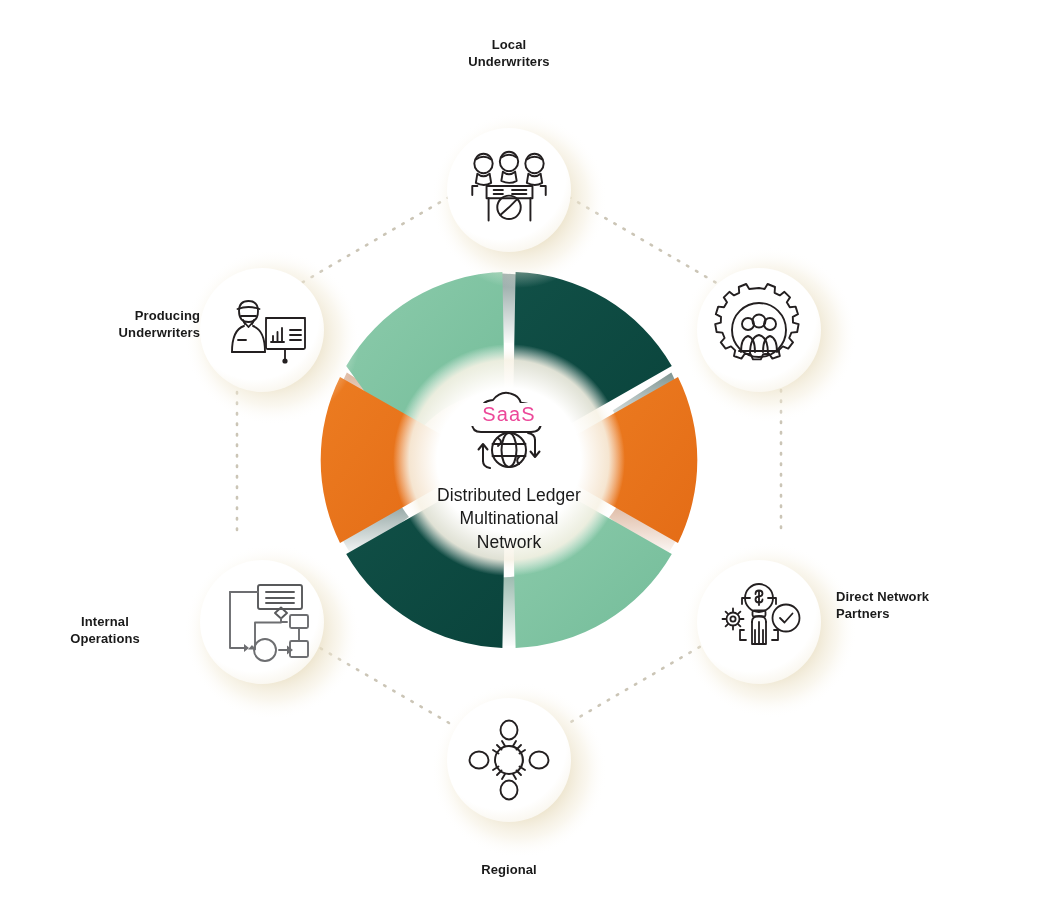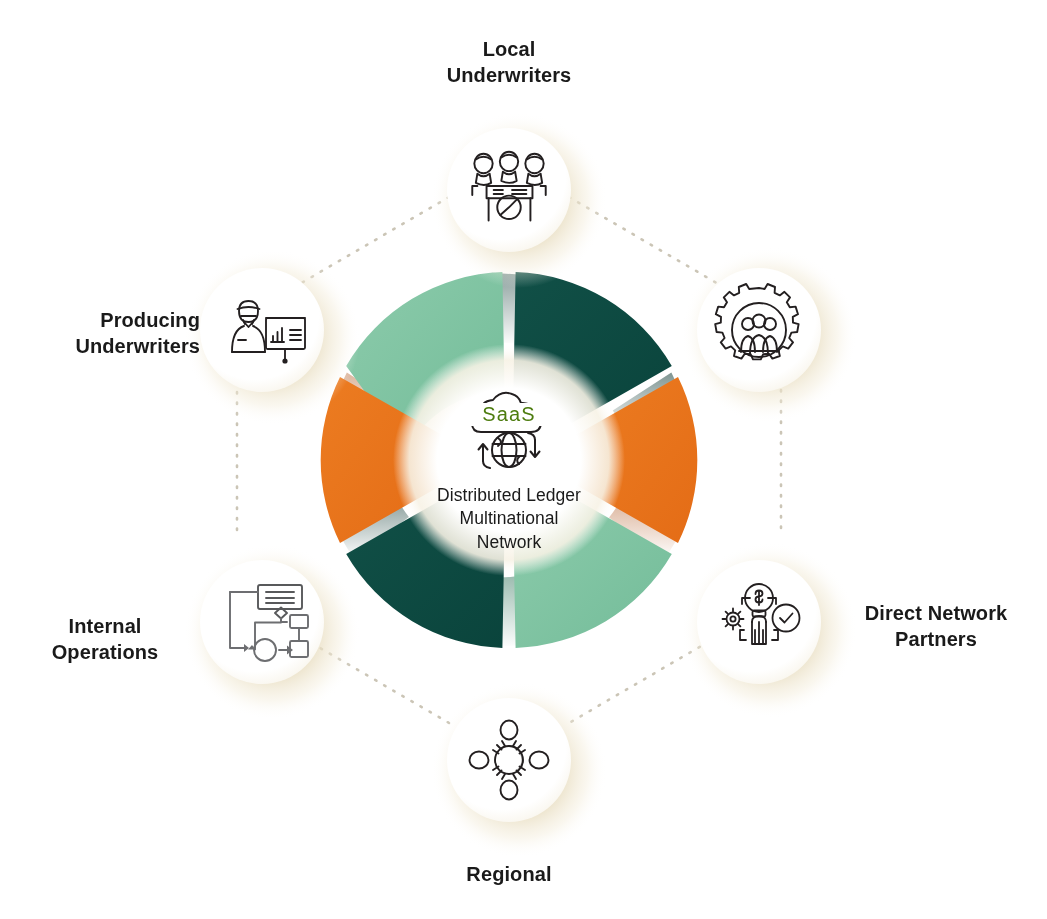--- a/index.html
+++ b/index.html
@@ -24,21 +24,21 @@
   svg.canvas {
     position: absolute;
     left: 0; top: 0;
     width: 1047px;
     height: 919px;
     display: block;
   }
   .node-label {
     position: absolute;
     font-family: "Liberation Sans", sans-serif;
-    font-size: 20px;
+    font-size: 13px;
     font-weight: 700;
     color: #1a1a1a;
     line-height: 1.32;
     letter-spacing: 0.1px;
     white-space: pre-line;
     text-align: center;
     pointer-events: none;
   }
   .center-text {
     position: absolute;
@@ -49,21 +49,21 @@
     font-family: "Liberation Sans", sans-serif;
     font-size: 17.5px;
     font-weight: 400;
     color: #1a1a1a;
     line-height: 1.33;
     white-space: pre-line;
     letter-spacing: 0.05px;
   }
   .lbl-local      { left: 389px; top: 36px;  width: 240px; }
   .lbl-regional   { left: 846px; top: 307px; width: 190px; text-align: center; }
-  .lbl-direct     { left: 836px; top: 600px; width: 200px; text-align: center; }
+  .lbl-direct     { left: 836px; top: 588px; width: 200px; text-align: left; }
   .lbl-brokers    { left: 409px; top: 861px; width: 200px; }
   .lbl-internal   { left: 10px;  top: 613px; width: 190px; text-align: center; }
   .lbl-producing  { left: 6px;   top: 307px; width: 194px; text-align: right; }
 </style>
 </head>
 <body>
 
 <div id="diagram-root">
 
   <svg class="canvas" viewBox="0 0 1047 919">
@@ -367,21 +367,21 @@
 
       <path d="M535 440 v16"></path>
       <path d="M530.5 451.5 l4.5 5.5 4.5 -5.5"></path>
       <path d="M535 440 q0 -6 -7 -7"></path>
 
     </g>
   </svg>
 
   <div style="position:absolute;left:469px;top:403px;width:80px;text-align:center;
               font-family:'Liberation Sans',sans-serif;font-size:20px;font-weight:500;
-              letter-spacing:1.2px;color:#4d7c0f;background:#ffffff;">SaaS</div>
+              letter-spacing:1.2px;color:#ec4899;background:#ffffff;">SaaS</div>
 
   <div class="center-text">Distributed Ledger
 Multinational
 Network</div>
 
   <div class="node-label lbl-local">Local
 Underwriters</div>
 
 
   <div class="node-label lbl-direct">Direct Network

